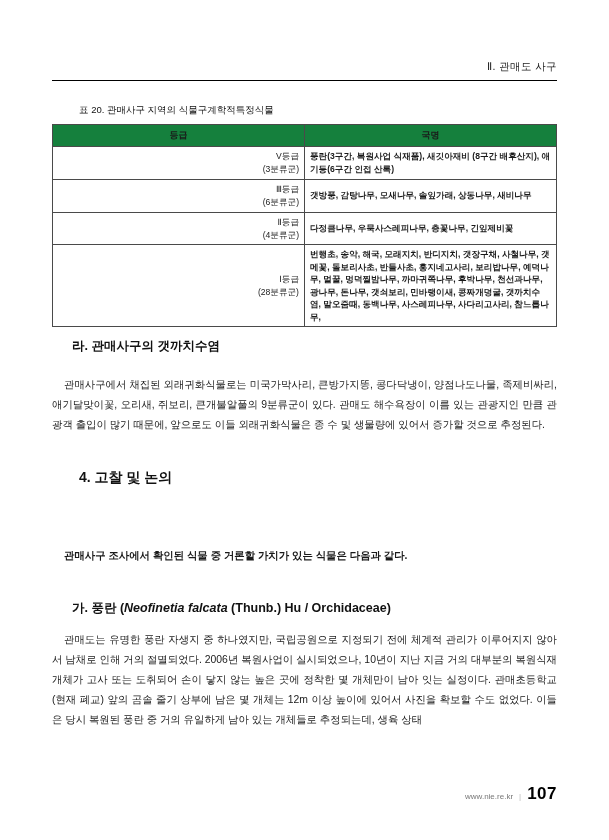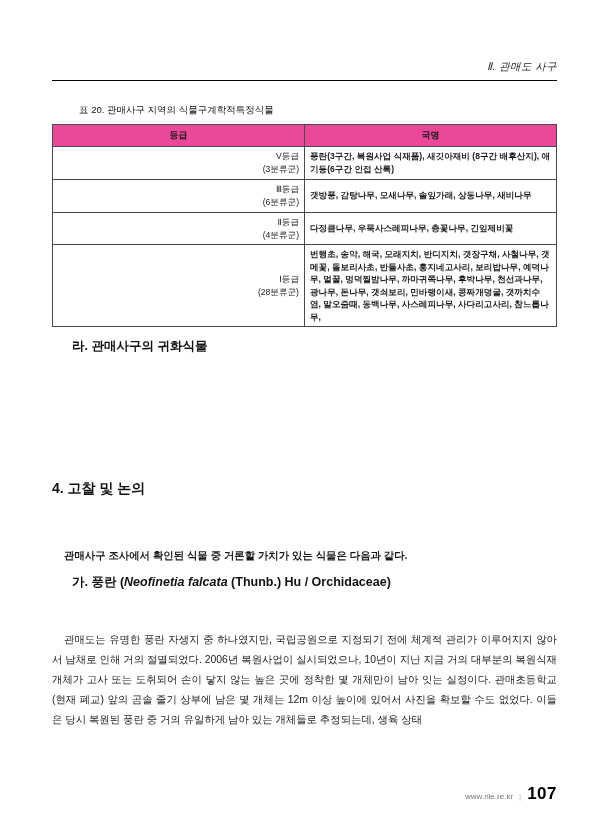--- a/index.html
+++ b/index.html
@@ -23,21 +23,20 @@
     padding: 0 52px;
   }
   
   .runhead {
     position: absolute;
     top: 60px;
     right: 52px;
     font-size: 10.5px;
     color: #222;
     letter-spacing: 0.4px;
-    font-style: italic;
   }
   .runhead-rule {
     position: absolute;
     top: 80px;
     left: 52px;
     right: 52px;
     height: 1px;
     background: #000;
   }
   
@@ -59,21 +58,21 @@
     font-size: 8.6px;
     line-height: 1.45;
     table-layout: fixed;
   }
   table.veg th, table.veg td {
     border: 1px solid #4a4a4a;
     padding: 3px 5px;
     vertical-align: middle;
   }
   table.veg thead th {
-    background: #ec4899;
+    background: #15803d;
     text-align: center;
     font-weight: bold;
     font-size: 9px;
     padding: 4px 3px;
   }
   table.veg td.grade {
     width: 82px;
     text-align: right;
     font-size: 8.6px;
     line-height: 1.5;
@@ -104,23 +103,23 @@
     left: 52px;
     width: 505px;
     font-size: 10.4px;
     line-height: 1.92;
     text-align: justify;
     text-indent: 12px;
     color: #1a1a1a;
   }
   #para-naturalized { top: 365px; }
   #head-naturalized { top: 338px; }
-  #head-discussion  { top: 480px; }
+  #head-discussion  { top: 469px; margin-left: 27px; }
   #para-discussion  { top: 536px; font-weight: bold; }
-  #head-poongnan    { top: 574px; left: 72px; }
+  #head-poongnan    { top: 600px; left: 72px; }
   #para-poongnan    { top: 620px; }
   .ital { font-style: italic; }
   
   .footer {
     position: absolute;
     bottom: 36px;
     right: 52px;
     font-size: 8px;
     color: #777;
     display: flex;
@@ -178,21 +177,22 @@
       <tr>
         <td class="grade">
           <span class="grade-main">Ⅰ등급</span>
           <span class="grade-sub">(28분류군)</span>
         </td>
         <td class="names">번행초, 송악, 해국, 모래지치, 반디지치, 갯장구채, 사철나무, 갯메꽃, 돌보리사초, 반들사초, 홍지네고사리, 보리밥나무, 예덕나무, 멀꿀, 멍덕찔밤나무, 까마귀쪽나무, 후박나무, 천선과나무, 광나무, 돈나무, 갯쇠보리, 민바랭이새, 콩짜개덩굴, 갯까치수염, 말오줌때, 동백나무, 사스레피나무, 사다리고사리, 참느릅나무,</td>
       </tr>
     </tbody>
   </table>
 
-  <div class="sec-head-sub" id="head-naturalized">라. 관매사구의 귀화식물</div>
+  <div class="sec-head-sub" id="head-naturalized">라. 관매사구의 갯까치수염</div>
+  <p class="para" id="para-naturalized">관매사구에서 채집된 외래귀화식물로는 미국가막사리, 큰방가지똥, 콩다닥냉이, 양점나도나물, 족제비싸리, 애기달맞이꽃, 오리새, 쥐보리, 큰개불알풀의 9분류군이 있다. 관매도 해수욕장이 이름 있는 관광지인 만큼 관광객 출입이 많기 때문에, 앞으로도 이들 외래귀화식물은 종 수 및 생물량에 있어서 증가할 것으로 추정된다.</p>
 
   <div class="sec-head-main" id="head-discussion">4. 고찰 및 논의</div>
   <p class="para" id="para-discussion">관매사구 조사에서 확인된 식물 중 거론할 가치가 있는 식물은 다음과 같다.</p>
 
   <div class="sec-head-sub" id="head-poongnan">
     <span>가. 풍란 (</span><span class="ital">Neofinetia falcata</span><span> (Thunb.) Hu / Orchidaceae)</span>
   </div>
   <p class="para" id="para-poongnan">관매도는 유명한 풍란 자생지 중 하나였지만, 국립공원으로 지정되기 전에 체계적 관리가 이루어지지 않아서 남채로 인해 거의 절멸되었다. 2006년 복원사업이 실시되었으나, 10년이 지난 지금 거의 대부분의 복원식재 개체가 고사 또는 도취되어 손이 닿지 않는 높은 곳에 정착한 몇 개체만이 남아 잇는 실정이다. 관매초등학교(현재 폐교) 앞의 곰솔 줄기 상부에 남은 몇 개체는 12m 이상 높이에 있어서 사진을 확보할 수도 없었다. 이들은 당시 복원된 풍란 중 거의 유일하게 남아 있는 개체들로 추정되는데, 생육 상태</p>
 
   <div class="footer">

